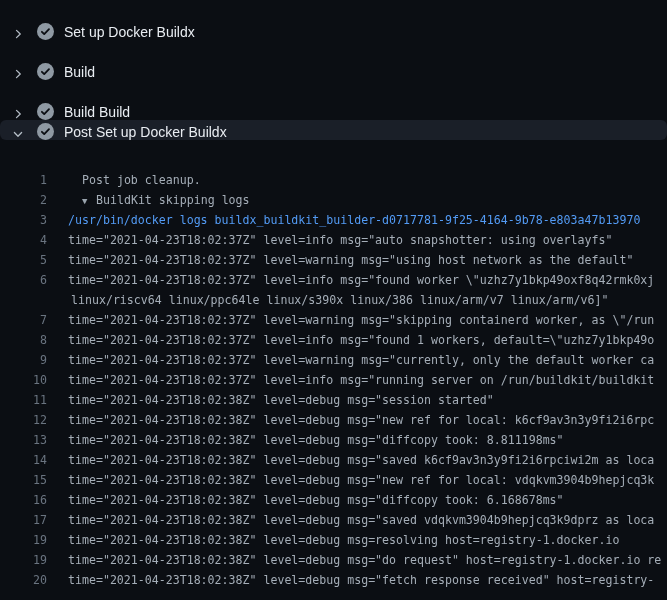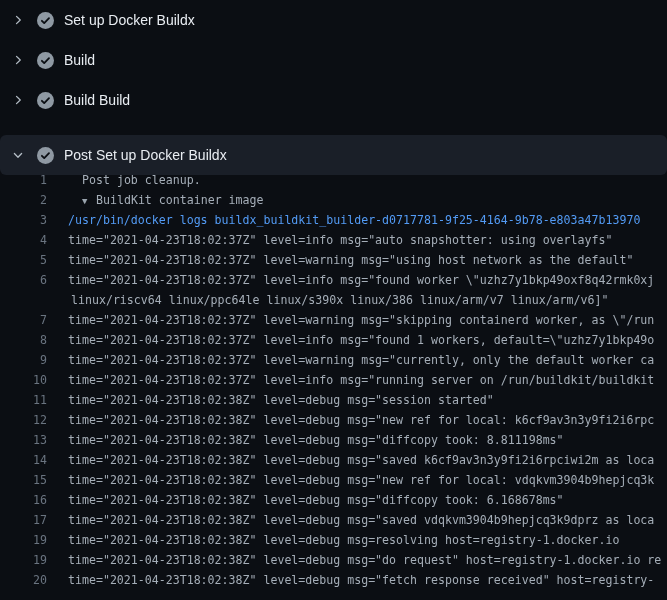--- a/index.html
+++ b/index.html
@@ -7,25 +7,25 @@
     --check-fill:#8f99a3; --check-mark:#0b0e13; --log-text:#a5aeb8;
     --line-number:#6a7480; --command:#539bf5; --toggle:#9aa4ae;
   }
   html,body{margin:0;padding:0;background:var(--bg);}
   .app{
     position:relative; width:667px; height:600px; overflow:hidden;
     background:var(--bg); font-family:"Liberation Sans", sans-serif;
   }
   
   .section{
-    height:40px; display:flex; align-items:center; padding-left:12px;
+    height:40px; display:flex; align-items:flex-end; padding-left:12px;
     cursor:pointer; box-sizing:border-box;
   }
   .section.expanded{
-    height:40px; margin:15px 0 4px 0; background:var(--row-highlight);
+    height:20px; margin:0 0 4px 0; background:var(--row-highlight);
     border-radius:6px;
   }
   .chev{width:12px; height:12px; flex:none; margin-right:13px; color:var(--chevron); display:flex; align-items:center; justify-content:center;}
   .chev svg{display:block;}
   .section.expanded .chev svg{transform:rotate(90deg);}
   .check{width:17px; height:17px; flex:none; margin-right:10px; display:flex;}
   .check svg{display:block;}
   .title{color:var(--title); font-size:14px; white-space:nowrap;}
   
   .log{
@@ -115,21 +115,21 @@
   </div>
 </div>
   <div id="log" class="log">
   <div class="lrow">
     <span class="lnum">1</span>
     <span class="ltext i-base">Post job cleanup.</span>
   </div>
 
   <div class="lrow">
     <span class="lnum">2</span>
-    <span class="ltext i-base groupline"><span class="toggle">▼</span><span>BuildKit container image</span></span>
+    <span class="ltext i-base groupline"><span class="toggle">▼</span><span>BuildKit skipping logs</span></span>
   </div>
 
   <div class="lrow">
     <span class="lnum">3</span>
     <span class="ltext i-group command">/usr/bin/docker logs buildx_buildkit_builder-d0717781-9f25-4164-9b78-e803a47b13970</span>
   </div>
 
   <div class="lrow">
     <span class="lnum">4</span>
     <span class="ltext i-group">time="2021-04-23T18:02:37Z" level=info msg="auto snapshotter: using overlayfs"</span>

